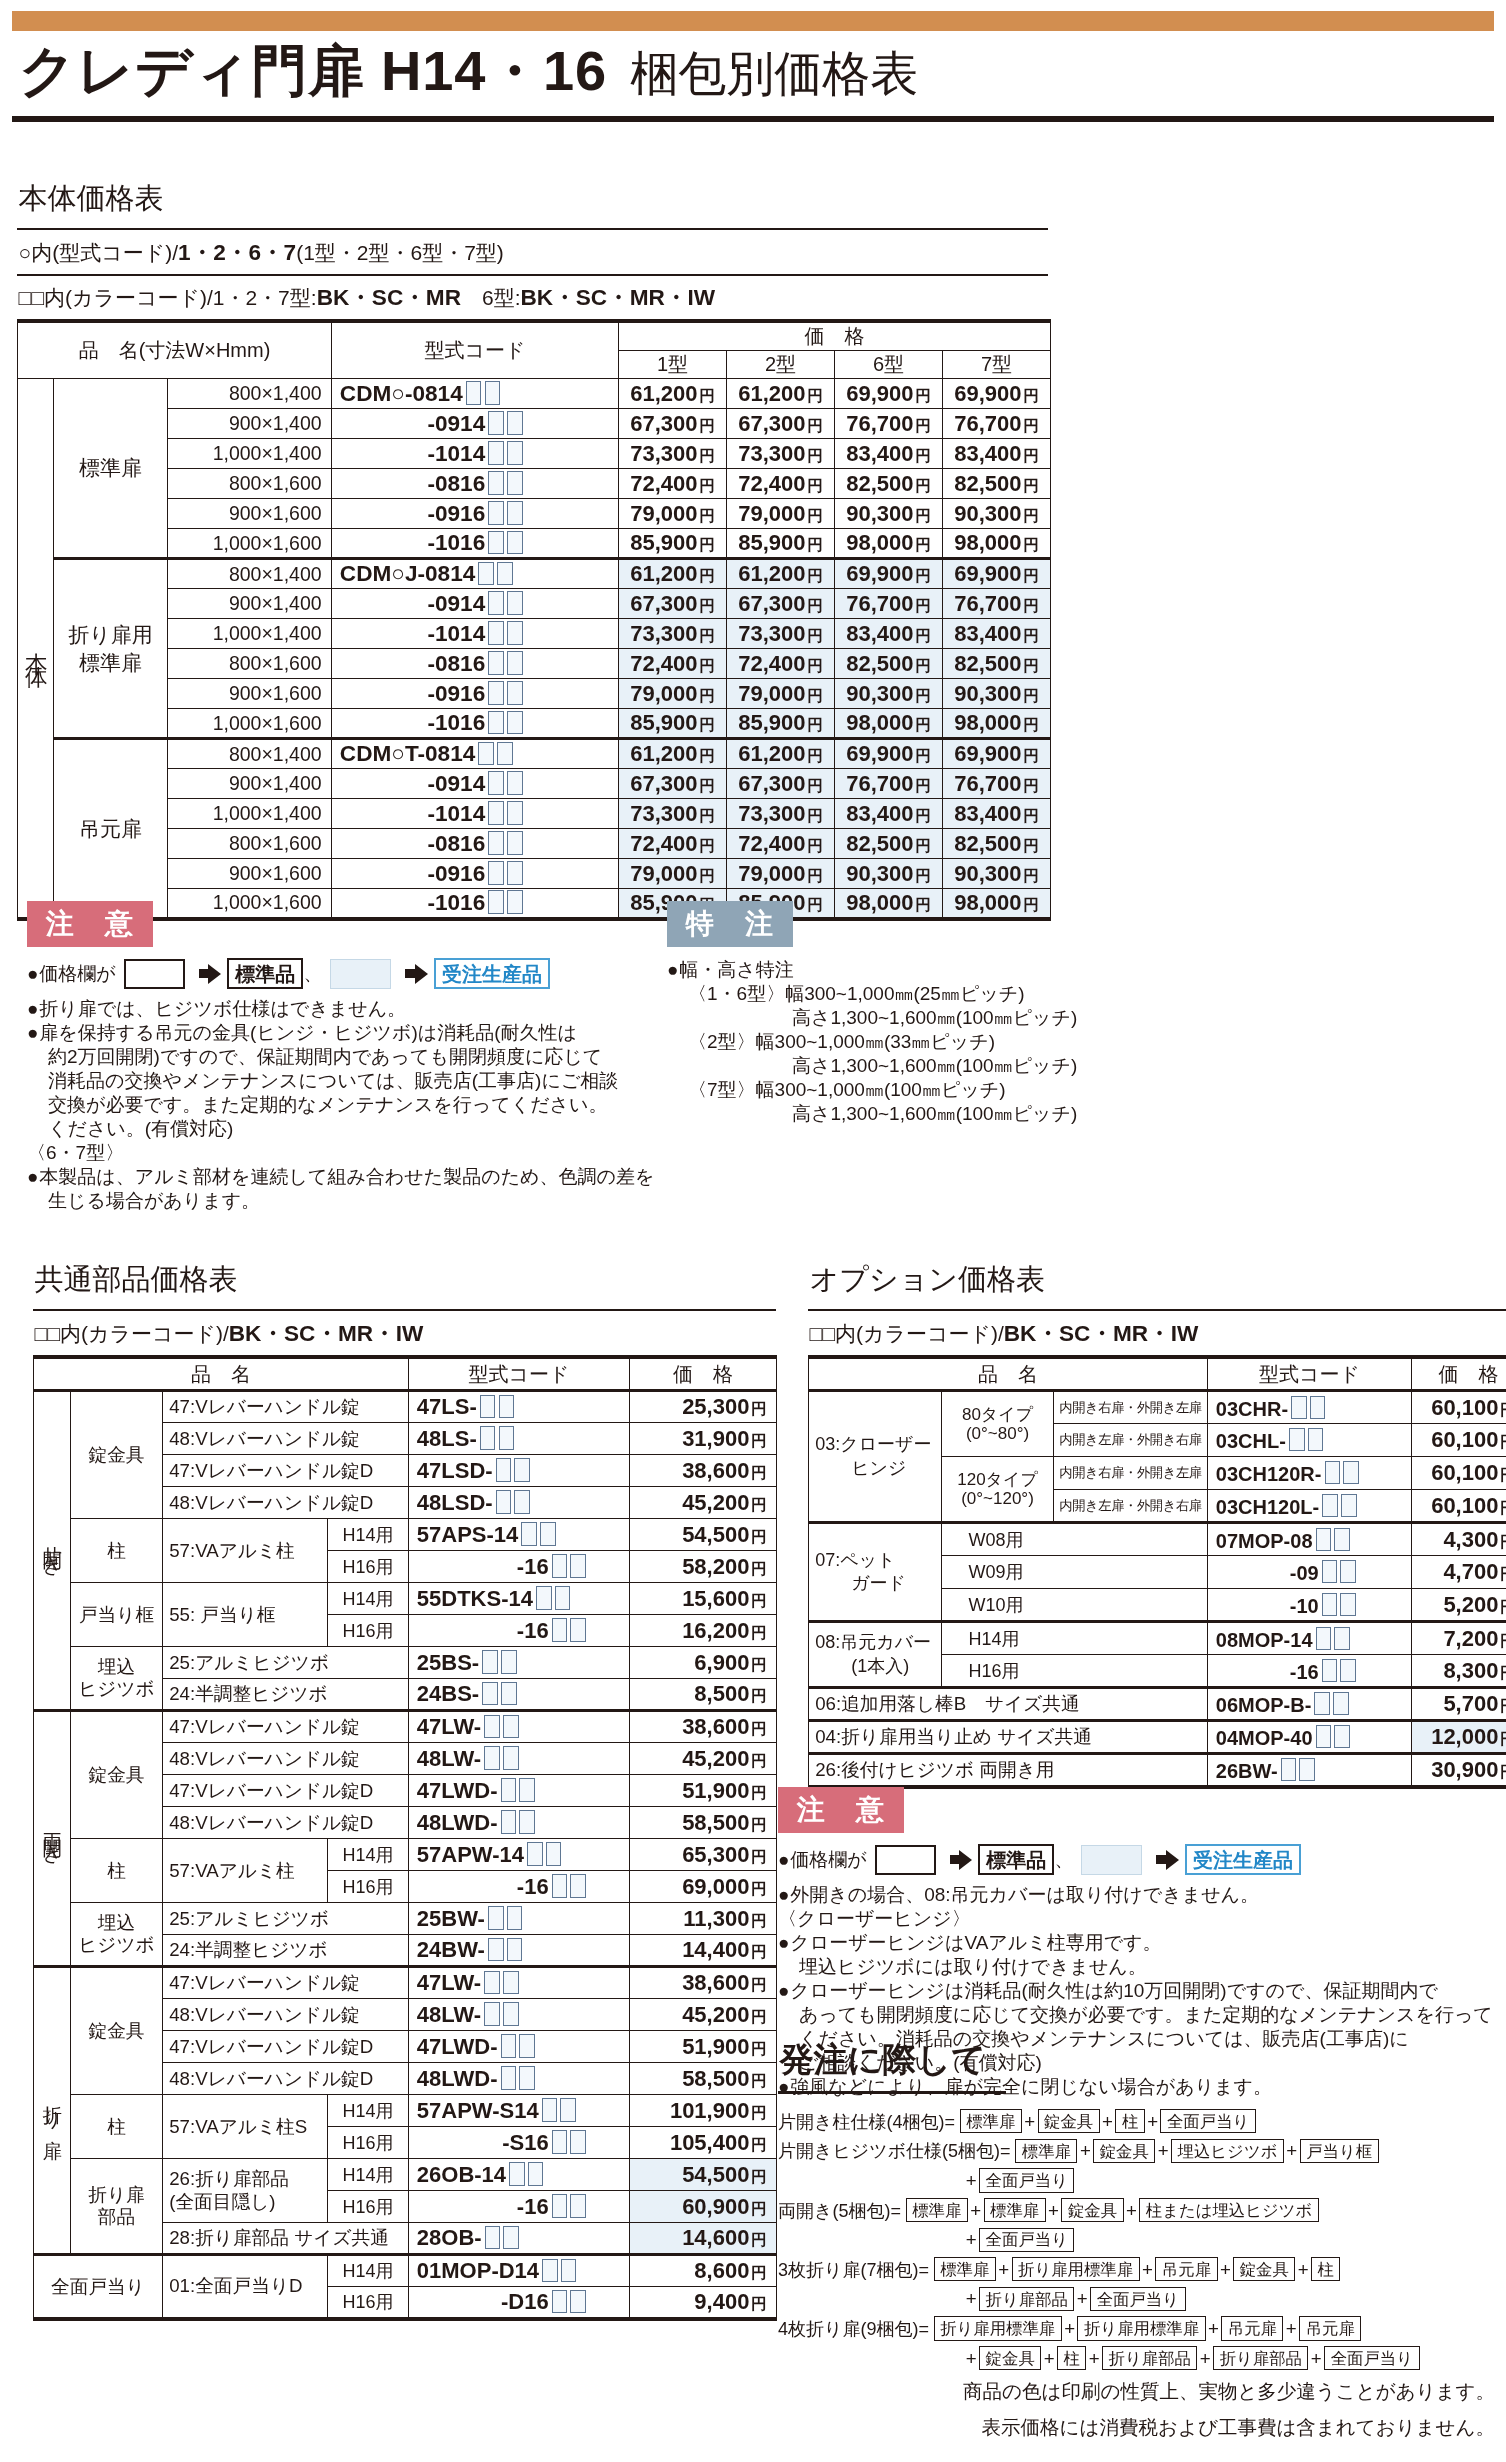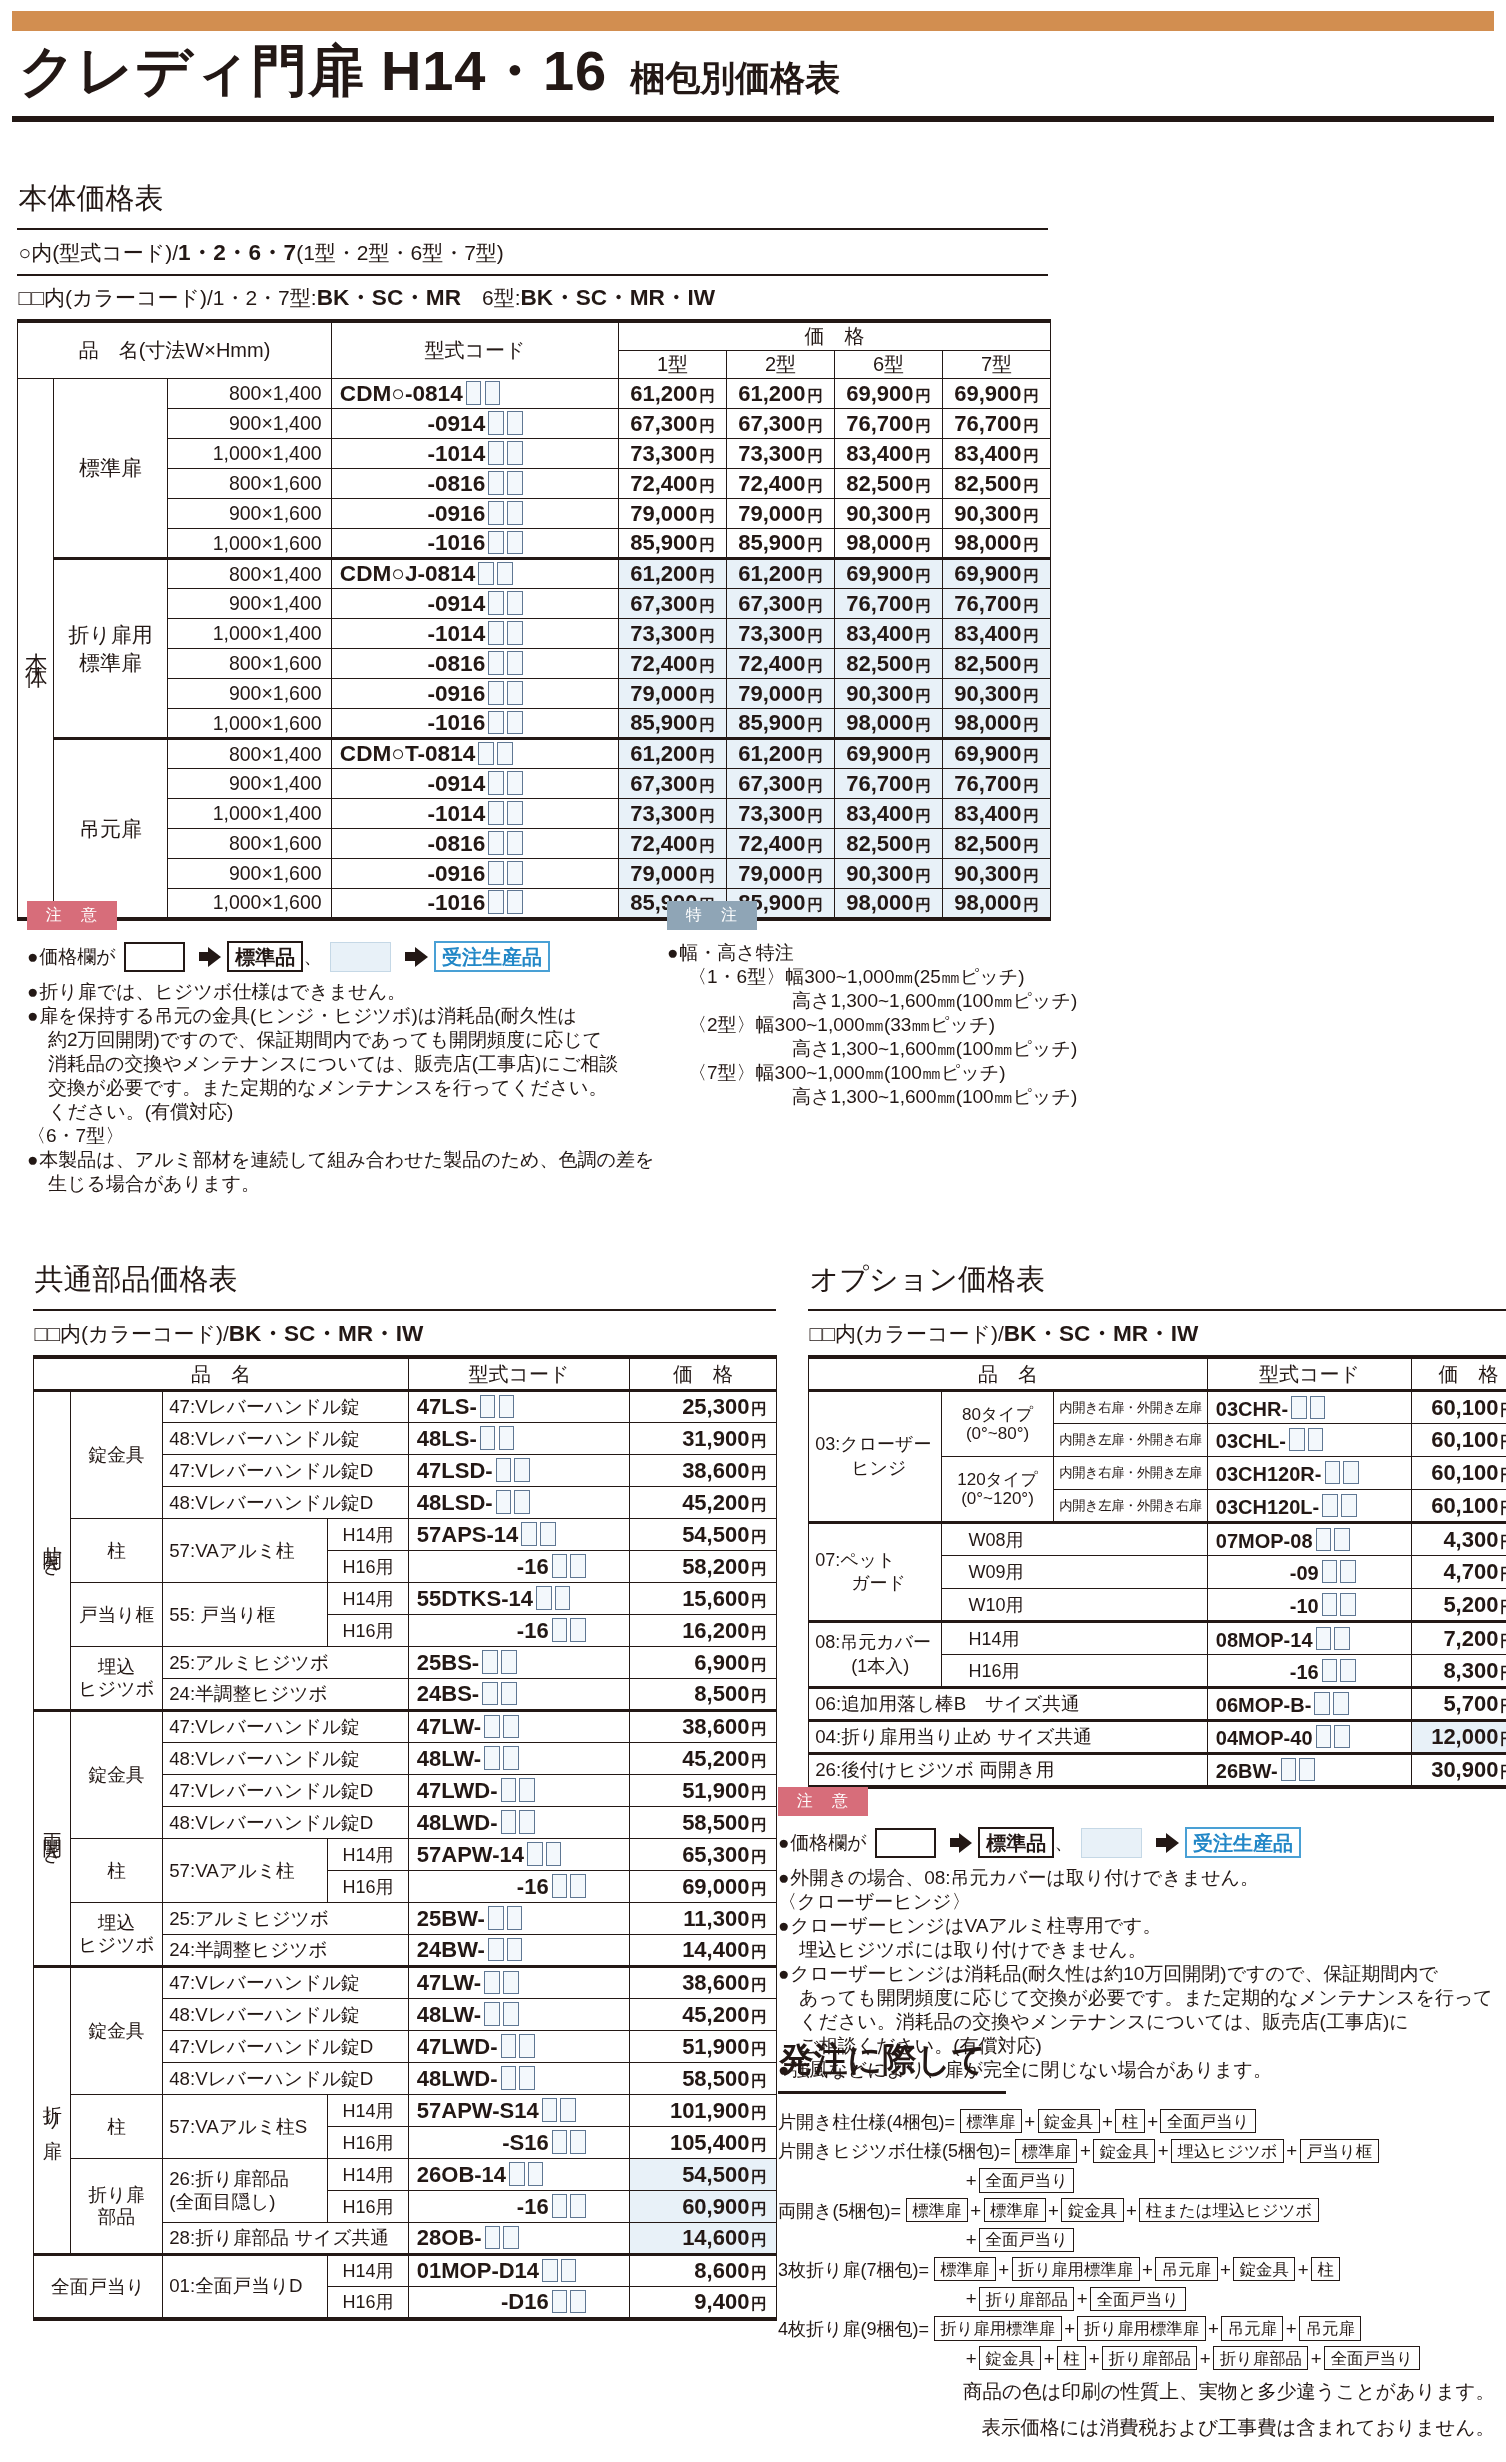--- a/index.html
+++ b/index.html
@@ -3,21 +3,21 @@
 <meta charset="utf-8">
 <style>
 *{box-sizing:border-box}
 body{margin:0;background:#fff}
 .page{position:relative;width:1506px;height:2462px;background:#fff;overflow:hidden;
   font-family:"Liberation Sans","DejaVu Sans",sans-serif;color:#231815}
 
 .topbar{position:absolute;left:11.7px;top:11px;width:1482px;height:20px;background:#d28e50}
 .titlerow{position:absolute;left:18.7px;top:34px;display:flex;align-items:baseline;white-space:nowrap}
 .title{font-size:56px;font-weight:bold;letter-spacing:0.8px}
-.subtitle{font-size:35px;font-weight:bold;margin-left:23.4px}
+.subtitle{font-size:48px;font-weight:normal;margin-left:23.4px}
 .titlerule{position:absolute;left:11.7px;top:116px;width:1482px;height:5.5px;background:#231815}
 
 .sec{position:absolute}
 .sec-title{font-size:29px;font-weight:normal;margin:0;padding:0 0 9.4px 1.6px}
 .notebar{border-top:2.3px solid #231815;font-size:21px;padding:6.2px 1.6px;white-space:nowrap}
 .notebar .bseg{font-weight:bold;font-size:22.6px}
 
 table{border-collapse:collapse;table-layout:fixed;width:100%}
 th,td{border:1.6px solid #231815;overflow:hidden;padding:0}
 table.pricetable{border-top:4.7px solid #231815;border-bottom:4.7px solid #231815}
@@ -37,21 +37,21 @@
 .v-main{font-size:22.6px;letter-spacing:14px}
 .v-side{font-size:19.5px;letter-spacing:6.2px}
 td.sidecol{text-align:center;vertical-align:middle}
 td.glabel{text-align:center;font-size:21px;line-height:1.3}
 
 #sec-main{left:17px;top:179px;width:1031px}
 #main-table thead th{font-size:20px;height:28px}
 #main-table tbody tr{height:30px}
 #main-table td.size{font-size:19.5px;text-align:right;padding-right:9.4px}
 
-.badge{display:inline-block;color:#fff;font-size:16px;font-weight:normal;padding:3.9px 18.7px;letter-spacing:1.6px}
+.badge{display:inline-block;color:#fff;font-size:28px;font-weight:bold;padding:3.9px 18.7px;letter-spacing:1.6px}
 .badge.red{background:#d76d7a}
 .badge.gray{background:#8fa5b6}
 .notes{margin-top:11px}
 .nline{font-size:19px;line-height:24px;white-space:nowrap}
 .bullet{margin-right:0.8px}
 .ind1{padding-left:21px}
 .ind2{padding-left:125px}
 .leg{display:flex;align-items:center;margin:3.1px 0 7.8px;white-space:nowrap}
 .lbox{display:inline-block;width:61px;height:30px;margin:0 7.8px;vertical-align:middle}
 .lbox.white{border:2.3px solid #231815;background:#fff}

